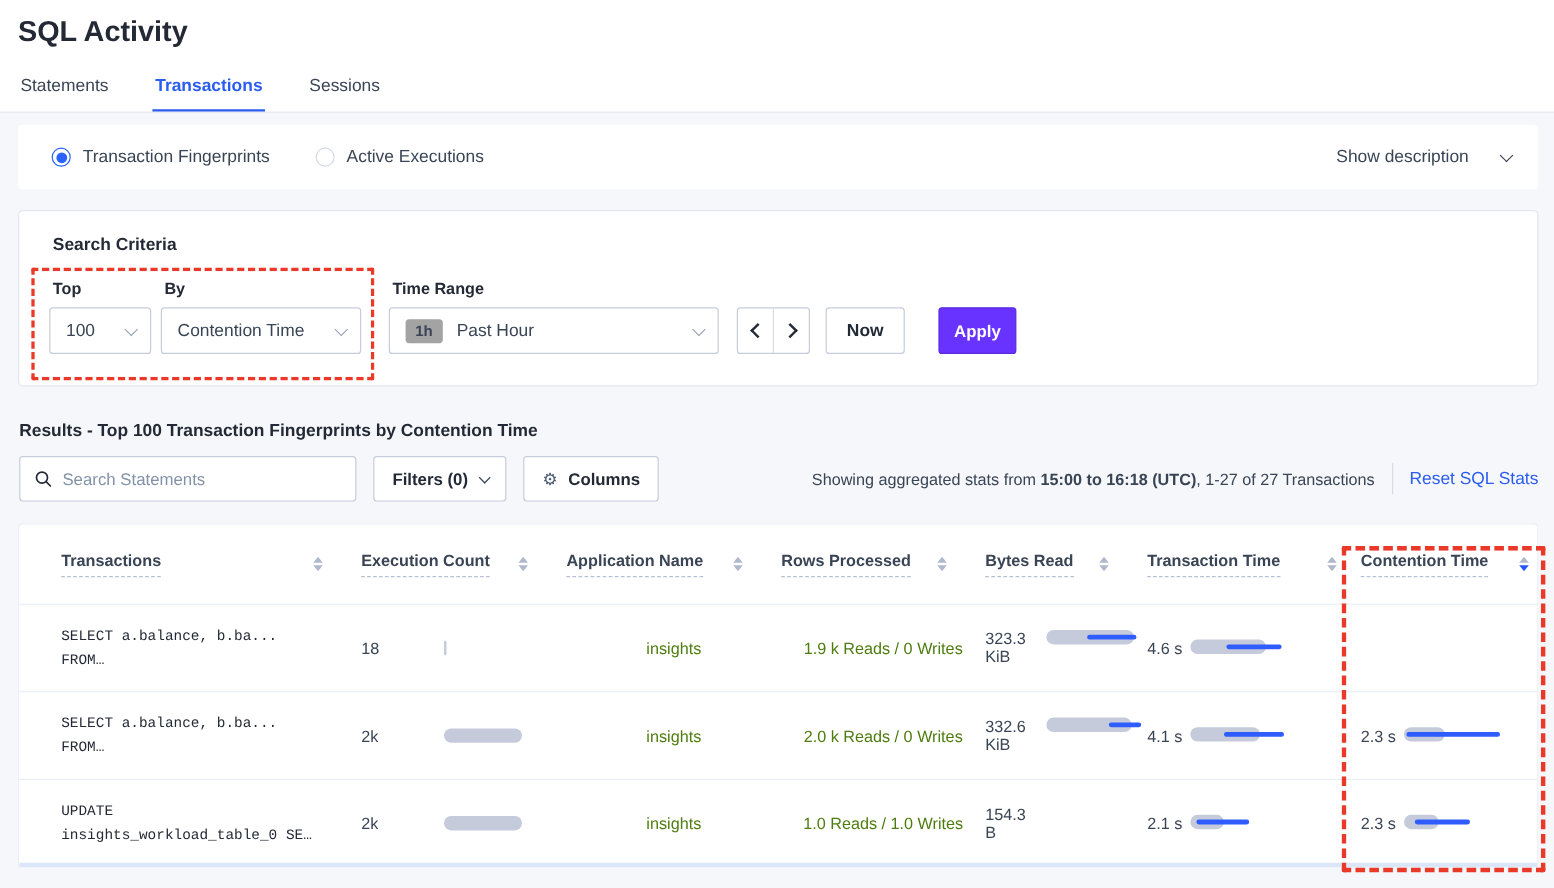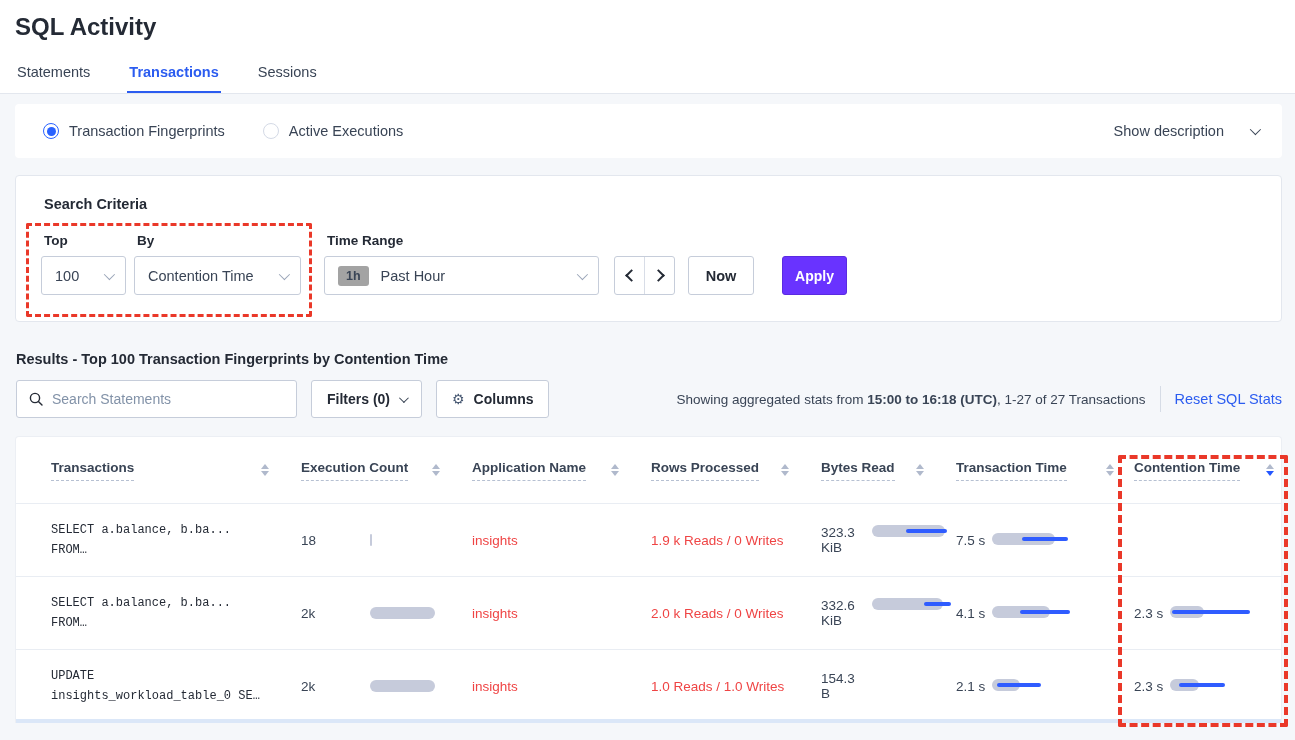--- a/index.html
+++ b/index.html
@@ -76,21 +76,21 @@
   .sort { display:inline-flex; flex-direction:column; gap:2.5px; margin-left:auto; margin-right:32px; cursor:pointer; }
   .hcell.c6 .sort { margin-right:20px; }
   .hcell.c7 .sort { margin-right:8px; }
   .sort .up { width:0; height:0; border-left:4px solid transparent; border-right:4px solid transparent; border-bottom:5px solid #b0b9cc; }
   .sort .down { width:0; height:0; border-left:4px solid transparent; border-right:4px solid transparent; border-top:5px solid #b0b9cc; }
   .sort.active .down { border-top-color:#2457ff; }
   .drow { height:73px; border-top:1px solid #e9edf3; }
   .sql-cell { font-family:"Liberation Mono","DejaVu Sans Mono",monospace; font-size:12px; line-height:20px; color:#242a35; cursor:pointer; }
   .exec-cell { display:flex; align-items:center; }
   .exec-val { width:75px; font-size:13.5px; color:#394455; }
-  .txt-cell { font-size:13.5px; color:#ef4444; }
+  .txt-cell { font-size:13.5px; color:#4d7c0f;text-align:center; }
   .metric-cell { display:flex; flex-direction:row; gap:7px; }
   .m-val { font-size:13.5px; color:#394455; }
   .bar-track { position:relative; width:110px; height:12px; }
   .bar-fill { position:absolute; left:0; top:0; height:12px; background:#c6cbdb; border-radius:6px; }
   .bar-line { position:absolute; top:4px; height:4px; background:#2f5cff; border-radius:2px; }
   
   .red-rect-table { position:absolute; left:1118px; top:455px; width:170px; height:272px;
     border:4px dashed #ea3829; border-radius:2px; pointer-events:none; z-index:5; }
   .search-icon-svg { flex:0 0 14px; }
 </style>
@@ -252,21 +252,21 @@
     <div class="txt-cell">insights</div>
     <div class="txt-cell">1.9 k Reads / 0 Writes</div>
     <div class="metric-cell">
       <span class="m-val">323.3 KiB</span>
       <span class="bar-track">
           <span class="bar-fill" style="width: 73px;"></span>
           <span class="bar-line" style="left: 34px; width: 41px;"></span>
         </span>
     </div>
     <div class="metric-cell">
-      <span class="m-val">7.5 s</span>
+      <span class="m-val">4.6 s</span>
       <span class="bar-track">
           <span class="bar-fill" style="width: 63px;"></span>
           <span class="bar-line" style="left: 30px; width: 46px;"></span>
         </span>
     </div>
   </div>
 
   <div class="trow drow">
     <div class="sql-cell">
       <div>SELECT a.balance, b.ba...</div>

